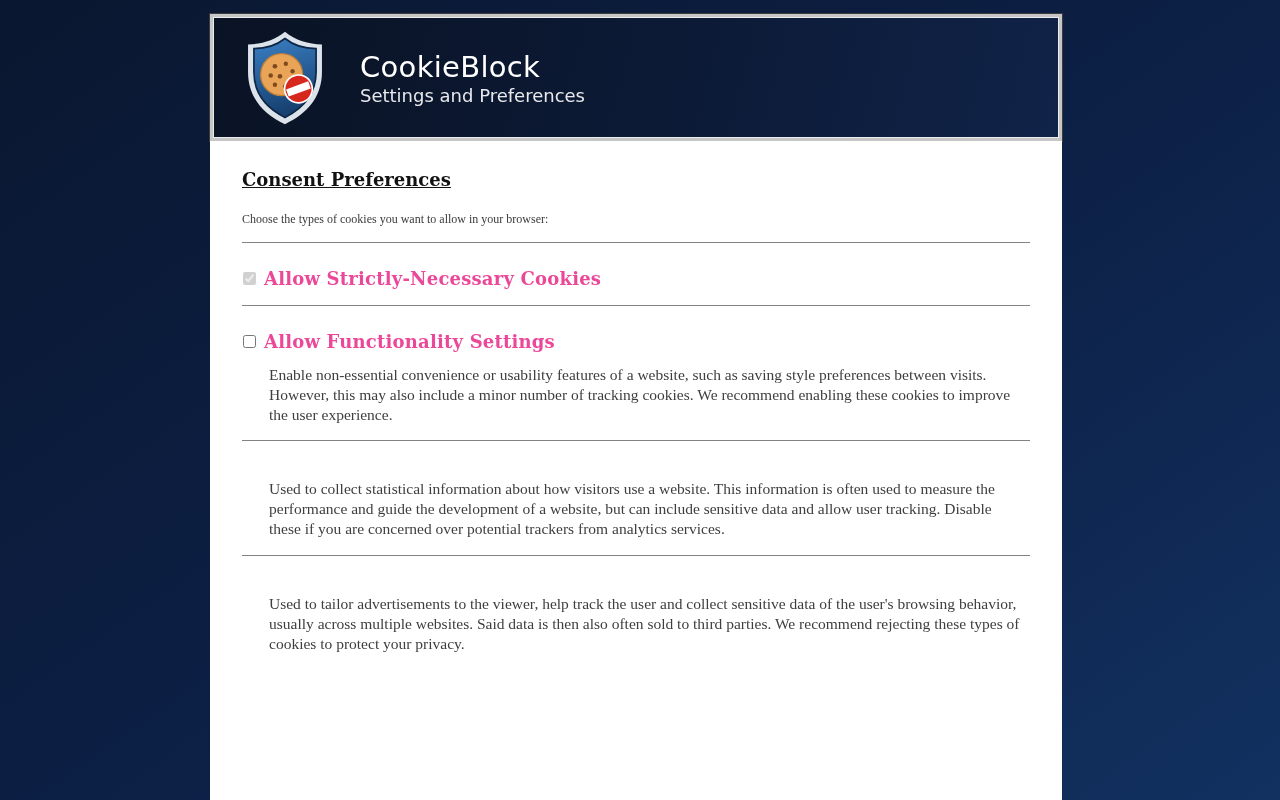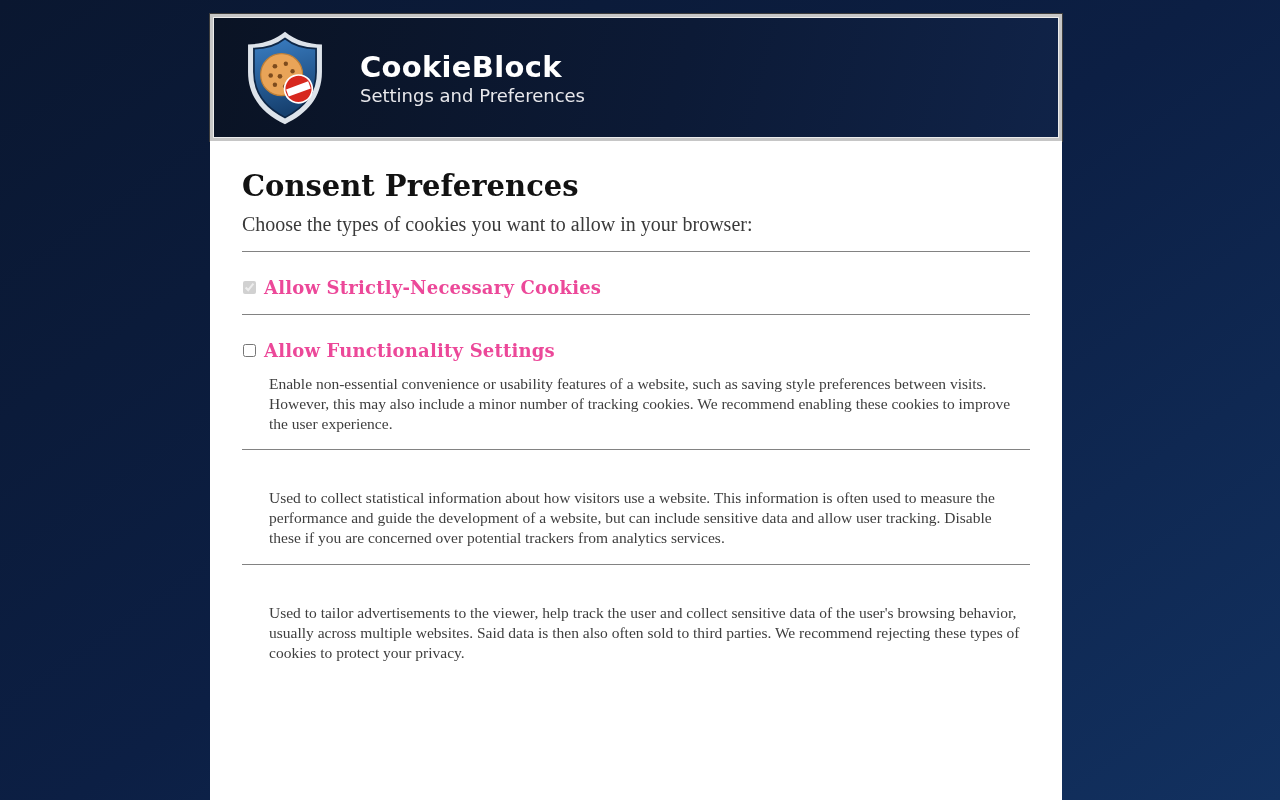--- a/index.html
+++ b/index.html
@@ -30,45 +30,46 @@
   .logo-wrap {
     flex: 0 0 auto;
     width: 84px;
     height: 96px;
     margin-right: 33px;
   }
   .hdr-text h1 {
     margin: 0 0 1px 0;
     font-family: "DejaVu Sans", "Liberation Sans", sans-serif;
     font-size: 29px;
-    font-weight: bold;
+    font-weight: normal;
     color: #ffffff;
     letter-spacing: 0.3px;
   }
   .hdr-text .sub {
     font-family: "DejaVu Sans", "Liberation Sans", sans-serif;
     font-size: 18px;
     color: #e8e8ec;
   }
   .content {
     box-sizing: border-box;
     background: #ffffff;
     min-height: 690px;
     padding: 28px 32px 60px 32px;
   }
   .content h2 {
-    margin: 0 0 10px 0;
+    margin: 0 0 22px 0;
     font-family: "DejaVu Serif", "Liberation Serif", serif;
-    font-size: 29px;
+    font-size: 18px;
     font-weight: bold;
     color: #121212;
+    text-decoration: underline;
   }
   .intro {
     margin: 0 0 15px 0;
-    font-size: 20px;
+    font-size: 12px;
     color: #3a3a3a;
   }
   hr.divider {
     border: none;
     border-top: 1px solid #828282;
     margin: 0;
   }
   .opt-section {
     padding: 25px 0 16px 0;
   }

